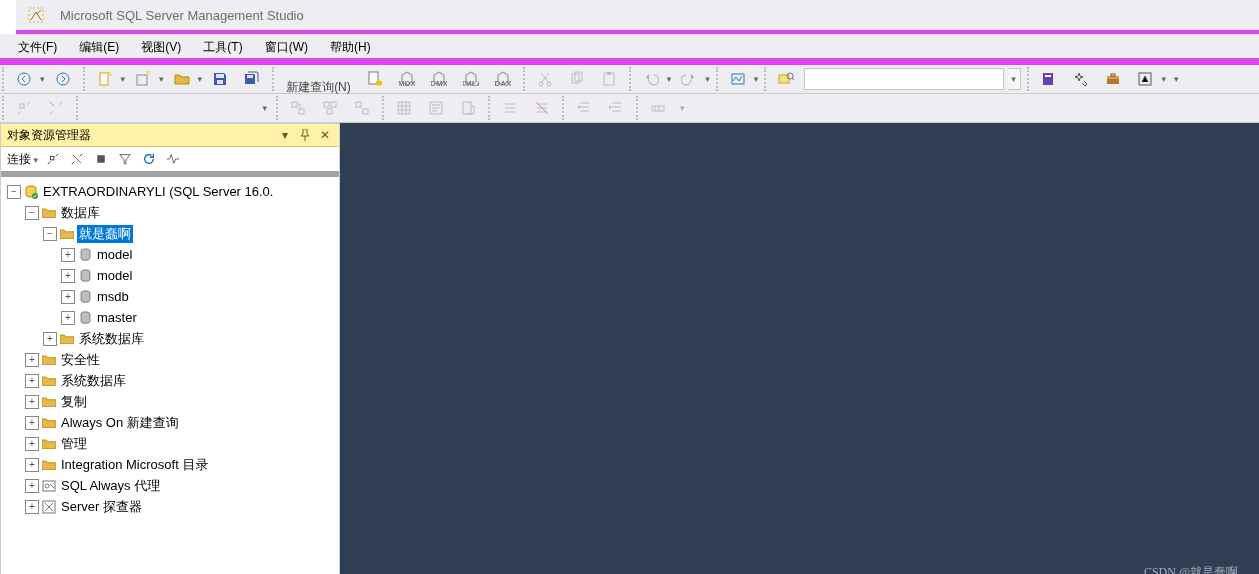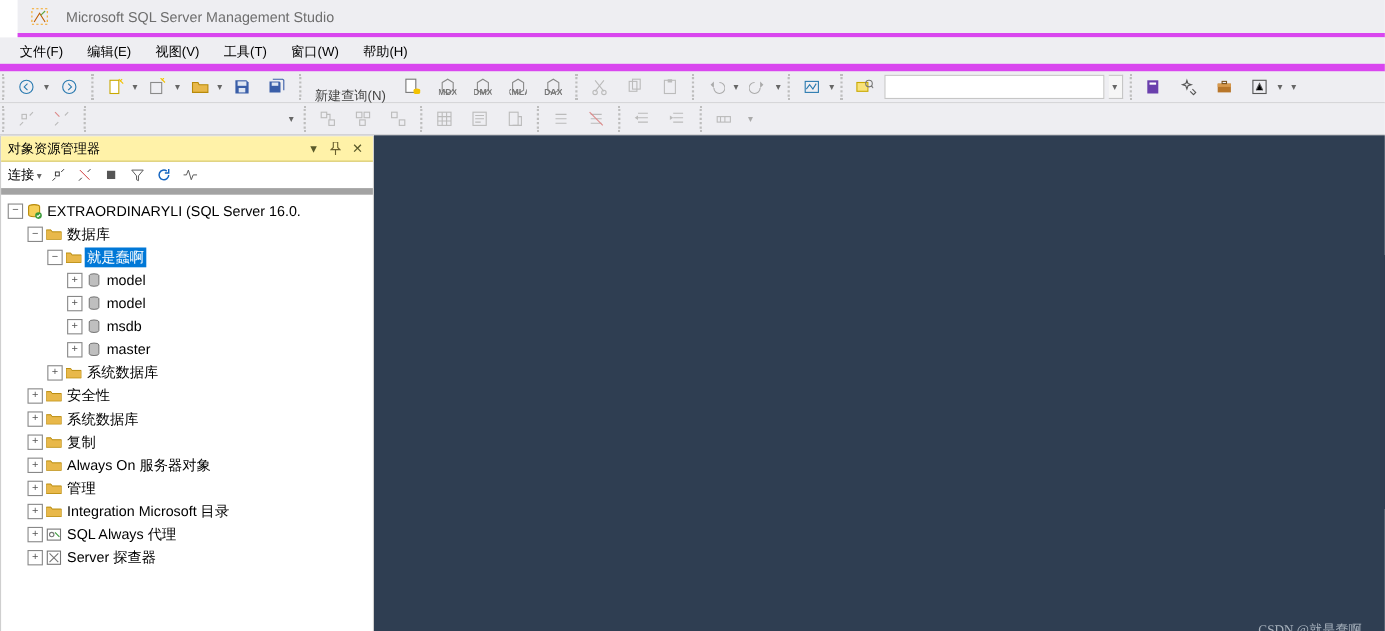--- a/index.html
+++ b/index.html
@@ -563,21 +563,21 @@
         <span class="node-label">复制</span>
       </div>
       <div class="tree-node">
         <span class="ind" style="width:18px;"></span>
         <span class="exp">+</span>
         <span class="node-icon">
             <svg class="ic-folder" viewBox="0 0 16 12">
               <path d="M0 2h5l1 2h10v8H0z" fill="#e8b84a" stroke="#b88a0a"></path>
             </svg>
           </span>
-        <span class="node-label">Always On 服务器对象</span>
+        <span class="node-label">Always On 新建查询</span>
       </div>
       <div class="tree-node">
         <span class="ind" style="width:18px;"></span>
         <span class="exp">+</span>
         <span class="node-icon">
             <svg class="ic-folder" viewBox="0 0 16 12">
               <path d="M0 2h5l1 2h10v8H0z" fill="#e8b84a" stroke="#b88a0a"></path>
             </svg>
           </span>
         <span class="node-label">管理</span>

